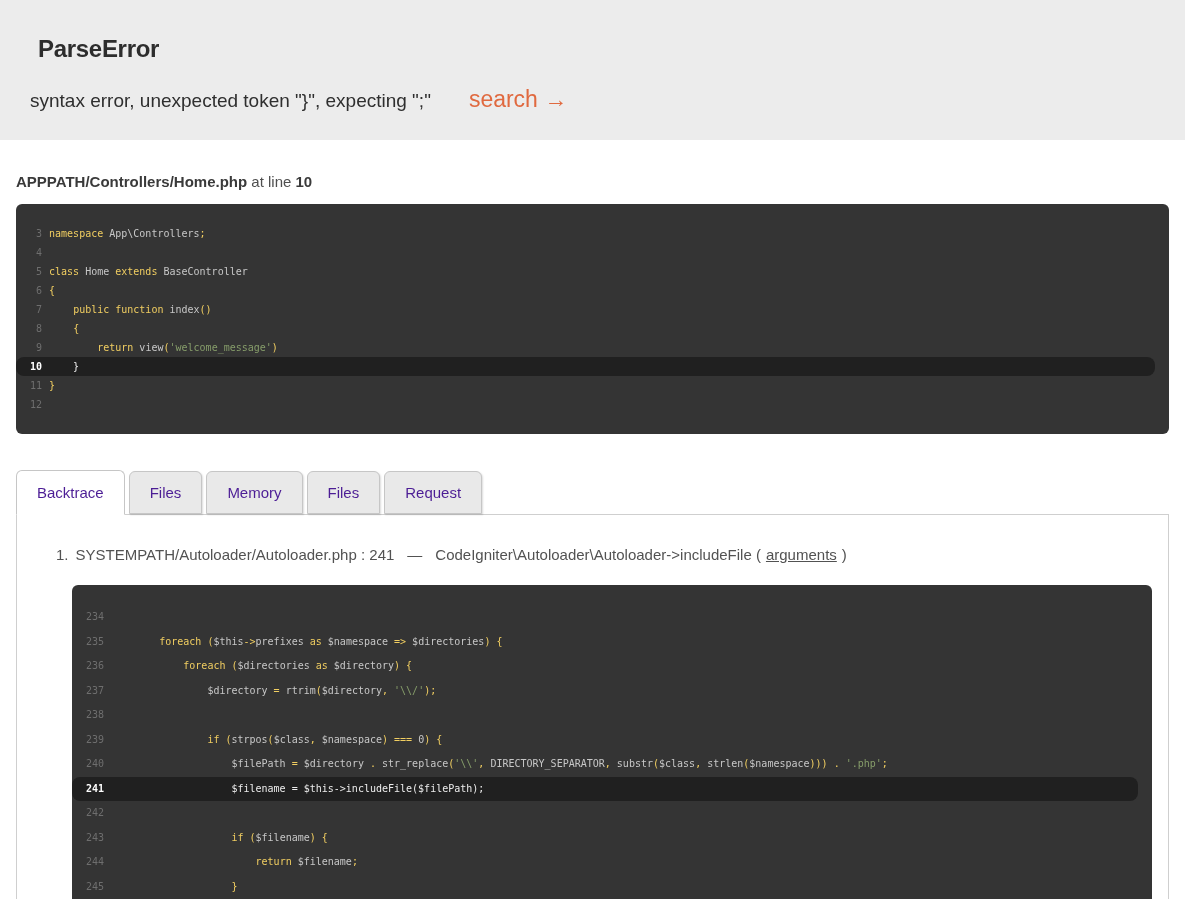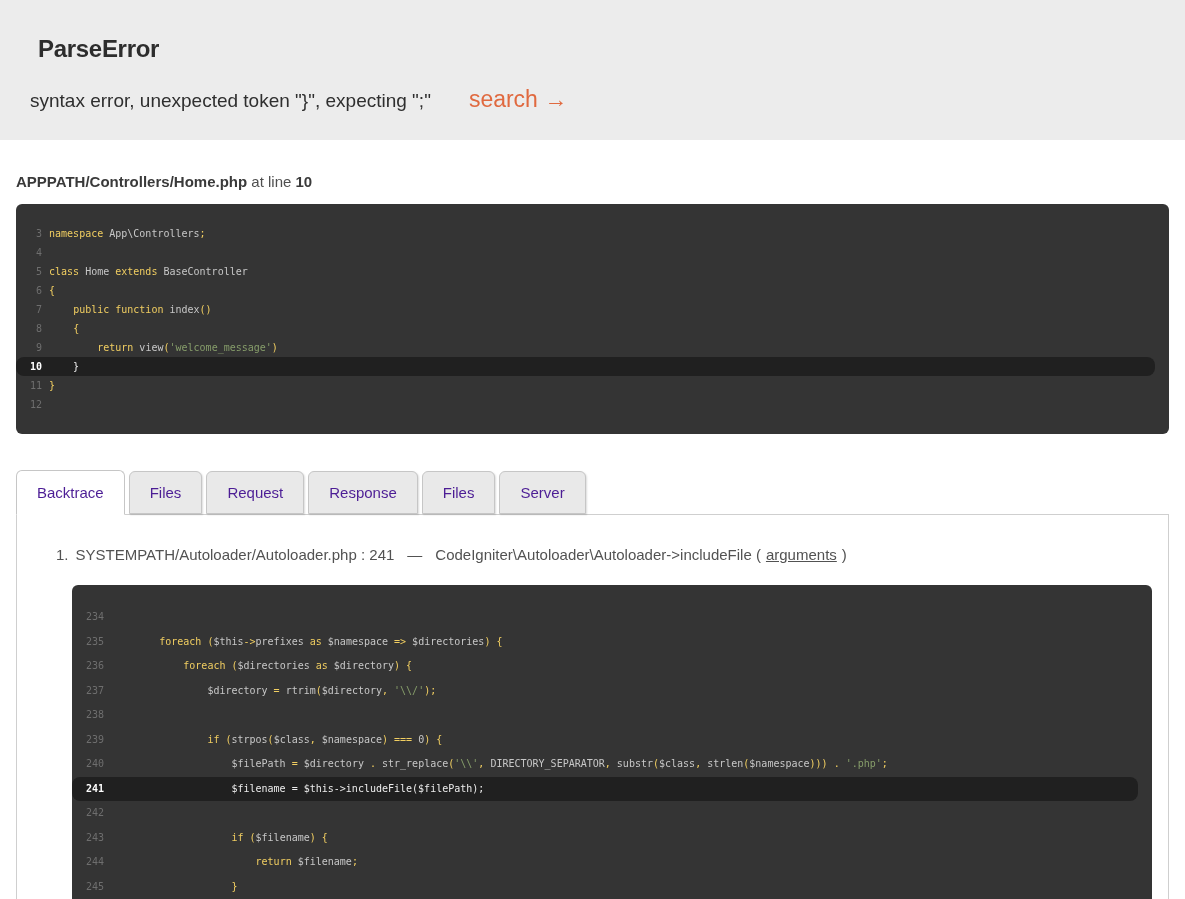--- a/index.html
+++ b/index.html
@@ -72,24 +72,23 @@
 
   <div class="file-line">
     <span class="file-path">APPPATH/Controllers/Home.php</span><span> at line </span><span class="strong">10</span>
   </div>
 
   <pre class="source"><div class="line"><span class="ln">3</span><span class="k">namespace </span><span class="d">App\Controllers</span><span class="k">;</span></div><div class="line"><span class="ln">4</span></div><div class="line"><span class="ln">5</span><span class="k">class</span><span class="d"> Home </span><span class="k">extends</span><span class="d"> BaseController</span></div><div class="line"><span class="ln">6</span><span class="k">{</span></div><div class="line"><span class="ln">7</span><span class="d">    </span><span class="k">public function </span><span class="d">index</span><span class="k">()</span></div><div class="line"><span class="ln">8</span><span class="d">    </span><span class="k">{</span></div><div class="line"><span class="ln">9</span><span class="d">        </span><span class="k">return </span><span class="d">view</span><span class="k">(</span><span class="s">'welcome_message'</span><span class="k">)</span></div><div class="line hl"><span class="ln">10</span><span class="p">    }</span></div><div class="line"><span class="ln">11</span><span class="k">}</span></div><div class="line"><span class="ln">12</span></div></pre>
 
   <nav class="tabs-row">
       <button class="tab active">Backtrace</button>
       <button class="tab">Files</button>
+      <button class="tab">Memory</button>
+      <button class="tab">Files</button>
       <button class="tab">Request</button>
-      <button class="tab">Response</button>
-      <button class="tab">Files</button>
-      <button class="tab">Server</button>
     </nav>
 
   <section class="panel">
     <ol class="trace-list">
       <li>
         <div class="trace-head">
           <span class="trace-index">1.</span><span>SYSTEMPATH/Autoloader/Autoloader.php : 241</span><span class="trace-dash">—</span><span>CodeIgniter\Autoloader\Autoloader-&gt;includeFile (</span><a class="args-link">arguments</a><span>)</span>
         </div>
         <pre class="source trace-src"><div class="line"><span class="ln">234</span></div><div class="line"><span class="ln">235</span><span class="d">        </span><span class="k">foreach (</span><span class="d">$this</span><span class="k">-&gt;</span><span class="d">prefixes </span><span class="k">as</span><span class="d"> $namespace </span><span class="k">=&gt;</span><span class="d"> $directories</span><span class="k">) {</span></div><div class="line"><span class="ln">236</span><span class="d">            </span><span class="k">foreach (</span><span class="d">$directories </span><span class="k">as</span><span class="d"> $directory</span><span class="k">) {</span></div><div class="line"><span class="ln">237</span><span class="d">                $directory </span><span class="k">=</span><span class="d"> rtrim</span><span class="k">(</span><span class="d">$directory</span><span class="k">, </span><span class="s">'\\/'</span><span class="k">);</span></div><div class="line"><span class="ln">238</span></div><div class="line"><span class="ln">239</span><span class="d">                </span><span class="k">if (</span><span class="d">strpos</span><span class="k">(</span><span class="d">$class</span><span class="k">, </span><span class="d">$namespace</span><span class="k">) === </span><span class="d">0</span><span class="k">) {</span></div><div class="line"><span class="ln">240</span><span class="d">                    $filePath </span><span class="k">=</span><span class="d"> $directory </span><span class="k">.</span><span class="d"> str_replace</span><span class="k">(</span><span class="s">'\\'</span><span class="k">, </span><span class="d">DIRECTORY_SEPARATOR</span><span class="k">, </span><span class="d">substr</span><span class="k">(</span><span class="d">$class</span><span class="k">, </span><span class="d">strlen</span><span class="k">(</span><span class="d">$namespace</span><span class="k">))) . </span><span class="s">'.php'</span><span class="k">;</span></div><div class="line hl"><span class="ln">241</span><span class="p">                    $filename = $this-&gt;includeFile($filePath);</span></div><div class="line"><span class="ln">242</span></div><div class="line"><span class="ln">243</span><span class="d">                    </span><span class="k">if (</span><span class="d">$filename</span><span class="k">) {</span></div><div class="line"><span class="ln">244</span><span class="d">                        </span><span class="k">return</span><span class="d"> $filename</span><span class="k">;</span></div><div class="line"><span class="ln">245</span><span class="d">                    </span><span class="k">}</span></div></pre>
       </li>

